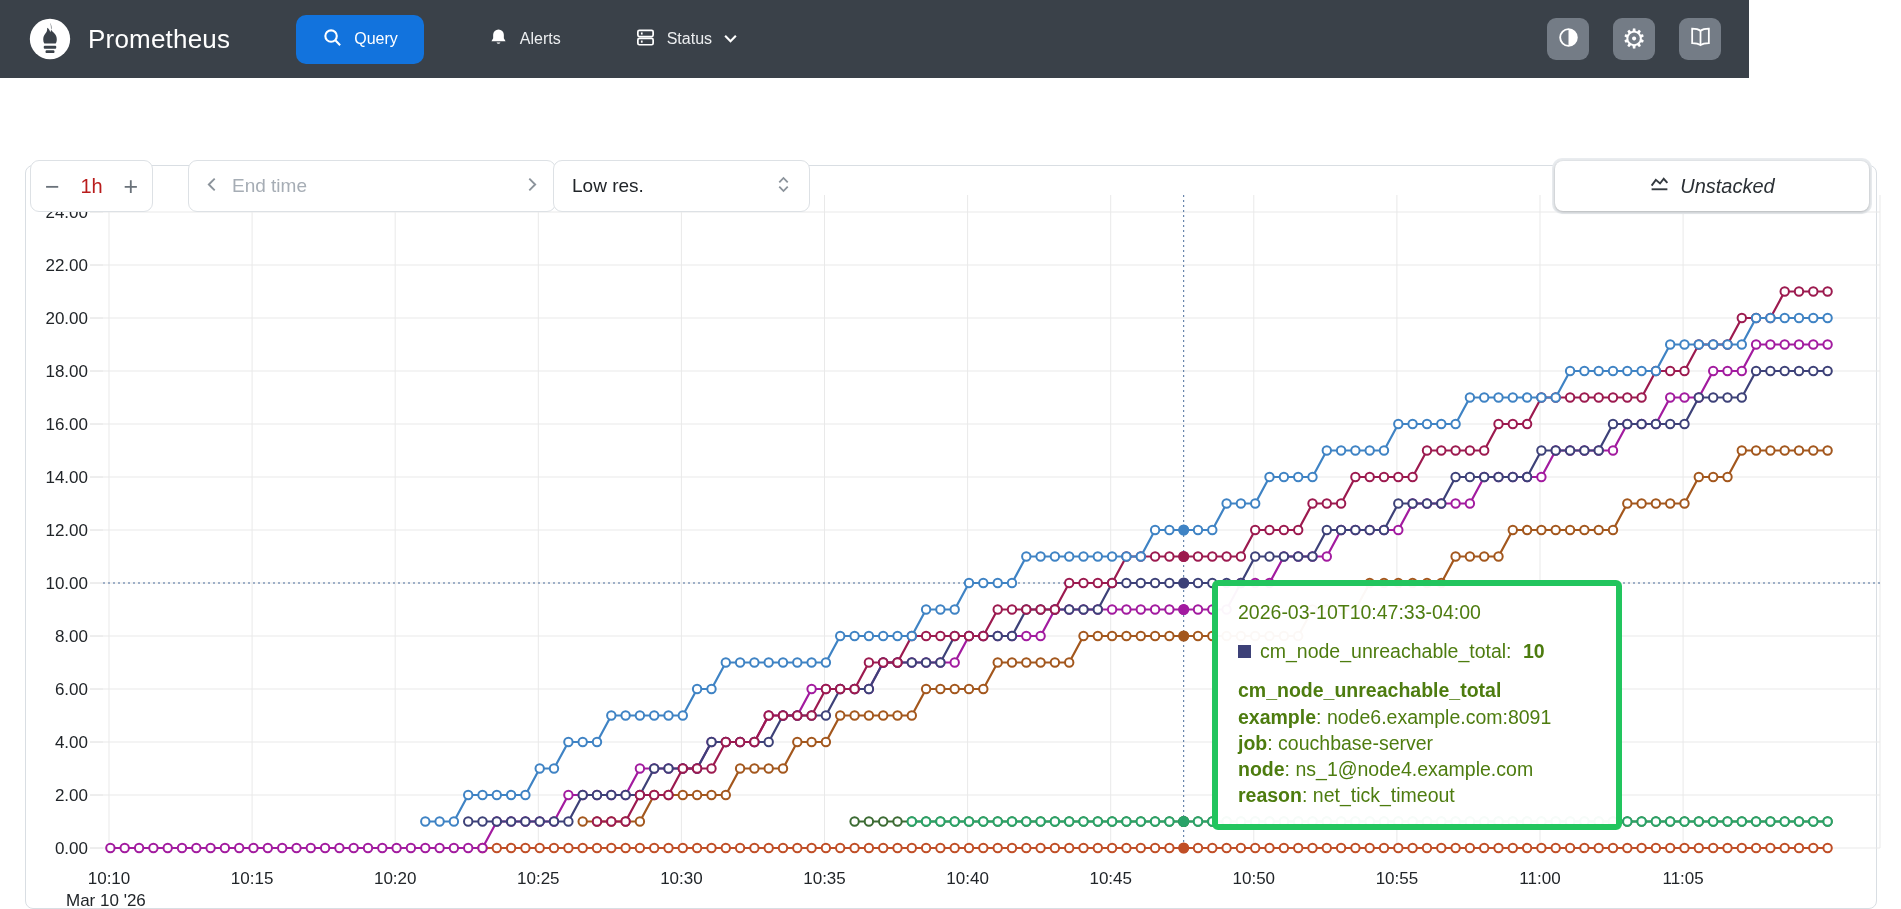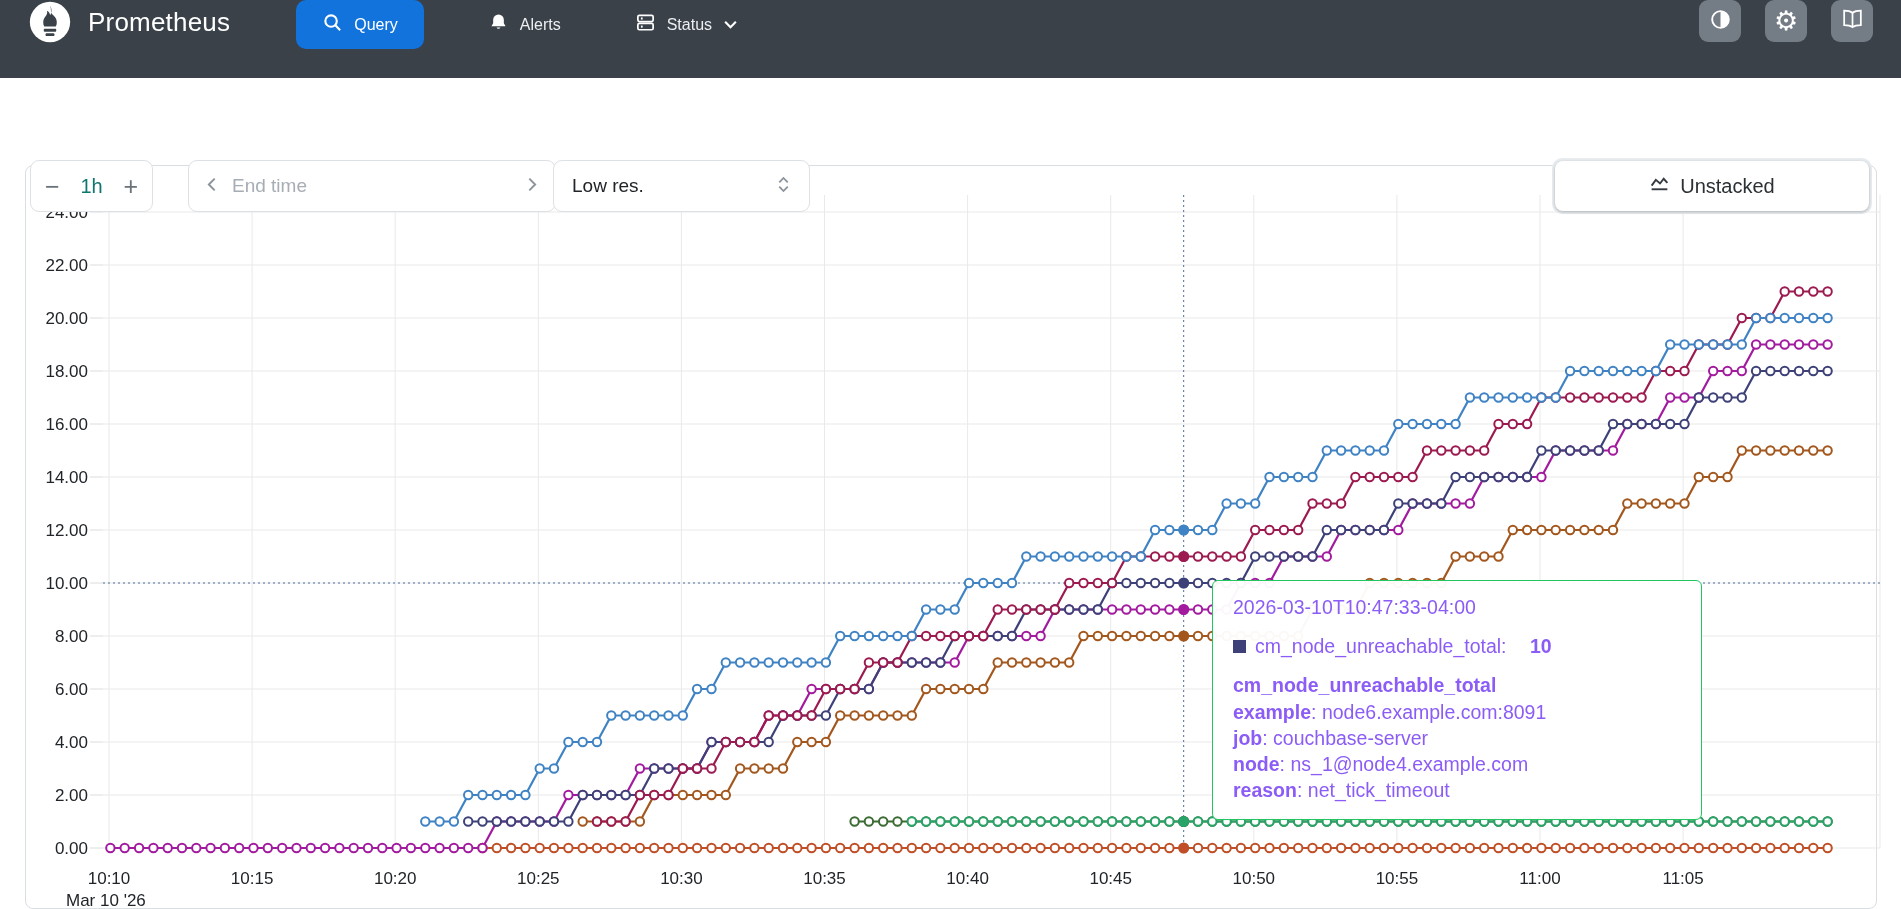--- a/index.html
+++ b/index.html
@@ -1,69 +1,69 @@
 <!DOCTYPE html>
 <html><head>
 <meta charset="utf-8">
 <style>
   * { margin:0; padding:0; box-sizing:border-box; }
   html,body { width:1901px; height:909px; overflow:hidden; background:#fff;
     font-family:"Liberation Sans","DejaVu Sans",sans-serif; color:#212529; }
   body { position:relative; }
 
   
-  .navbar { position:absolute; left:0; top:0; width:1901px; height:78px;
-    background:#3a4149; display:flex; align-items:flex-start; padding:0 28px; z-index:30; }
+  .navbar { position:absolute; left:0; top:0; width:1749px; height:78px;
+    background:#3a4149; display:flex; align-items:center; padding:0 28px; z-index:30; }
   .brand { display:flex; align-items:center; gap:16px; }
   .logo-wrap { width:44px; height:44px; display:flex; }
   .brand-text { color:#fff; font-size:26px; letter-spacing:.2px; }
   .nav-items { display:flex; align-items:center; margin-left:66px; gap:54px; }
   .nav-item { display:flex; align-items:center; gap:11px; color:#eceef0; font-size:16px;
     text-decoration:none; cursor:pointer; padding:12px 10px; border-radius:10px; }
   .nav-item.active { background:#1273dd; color:#fff; padding:12px 26px; }
   .nav-actions { margin-left:auto; display:flex; gap:24px; }
   .icon-btn { width:42px; height:42px; border:none; border-radius:9px; background:#747c86;
     color:#fff; display:flex; align-items:center; justify-content:center; cursor:pointer; }
   .gear-glyph { font-size:27px; line-height:1; color:#fff; }
 
   
   .toolbar { position:absolute; left:0; top:78px; width:1901px; height:70px; z-index:20; }
   .ctrl { position:absolute; top:82px; height:52px; background:#fff;
     border:1px solid #dde1e5; border-radius:9px; display:flex; align-items:center; }
   .range-box { left:30px; width:123px; justify-content:space-between; padding:0 12px; }
   .pm-btn { border:none; background:none; color:#6a727a; font-size:25px; cursor:pointer; line-height:1; padding:0 2px;}
-  .range-value { font-size:20px; color:#0f766e; cursor:pointer; }
+  .range-value { font-size:20px; color:#b91c1c; cursor:pointer; }
   .endtime-box { left:188px; width:368px; padding:0 12px; }
   .chev-btn { border:none; background:none; cursor:pointer; display:flex; align-items:center; padding:0 4px; }
   .endtime-input { flex:1; border:none; outline:none; font-size:19px; padding:0 10px;
     font-family:inherit; color:#212529; background:transparent; }
   .endtime-input::placeholder { color:#a6adb5; }
   .res-box { left:553px; width:257px; padding:0 18px; justify-content:space-between; cursor:pointer; }
   .res-value { font-size:19px; }
   .seg { position:absolute; top:80px; left:1552px; width:320px; height:56px; background:#e9ecef;
     border-radius:10px; display:flex; padding:3px; }
   .seg-btn { flex:1; border:none; background:transparent; border-radius:8px; display:flex;
     align-items:center; justify-content:center; gap:10px; font-size:20px; color:#495057;
-    cursor:pointer; font-family:inherit; }
+    cursor:pointer; font-family:inherit;font-style:italic; }
   .seg-btn.active { background:#fff; color:#2b3035; box-shadow:0 1px 3px rgba(0,0,0,.25); }
 
   
   .chart-card { position:absolute; left:25px; top:165px; width:1852px; height:744px;
     background:#fff; border:1px solid #d9dee3; border-radius:8px; z-index:1; }
   #chart { position:absolute; left:0; top:0; width:1901px; height:909px; z-index:5; }
   #chart text { font-family:"Liberation Sans","DejaVu Sans",sans-serif; }
 
   
-  .graph-tooltip { position:absolute; left:1212px; top:580px; width:490px; z-index:40;
-    background:rgba(255,255,255,.96); border:1px solid #22c55e; border-radius:6px;
-    padding:15px 20px; font-size:19.5px; color:#8b5cf6; }
+  .graph-tooltip { position:absolute; left:1212px; top:580px; width:410px; z-index:40;
+    background:rgba(255,255,255,.96); border:6px solid #22c55e; border-radius:6px;
+    padding:15px 20px; font-size:19.5px; color:#4d7c0f; }
   .tt-time { margin-bottom:16px; }
   .tt-series { margin-bottom:16px; display:flex; align-items:center; flex-wrap:wrap; }
   .tt-swatch { display:inline-block; width:13px; height:13px; margin-right:9px; }
-  .tt-series b { margin-left:18px; }
+  .tt-series b { margin-left:6px; }
   .tt-name { font-weight:bold; margin-bottom:2px; }
   .tt-row { line-height:1.34; }
   .tt-key { font-weight:bold; }
   .tt-key::after { content:": "; font-weight:normal; }
   .tt-colon { }
 </style>
 </head>
 <body>
 
 <div class="navbar">

